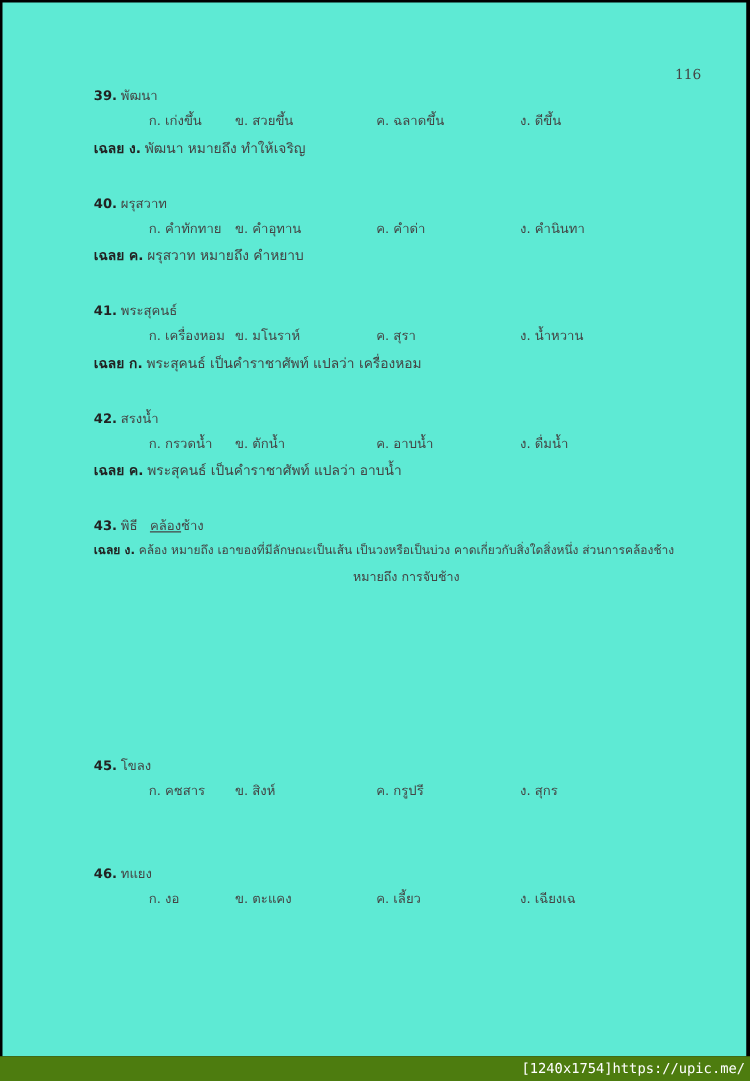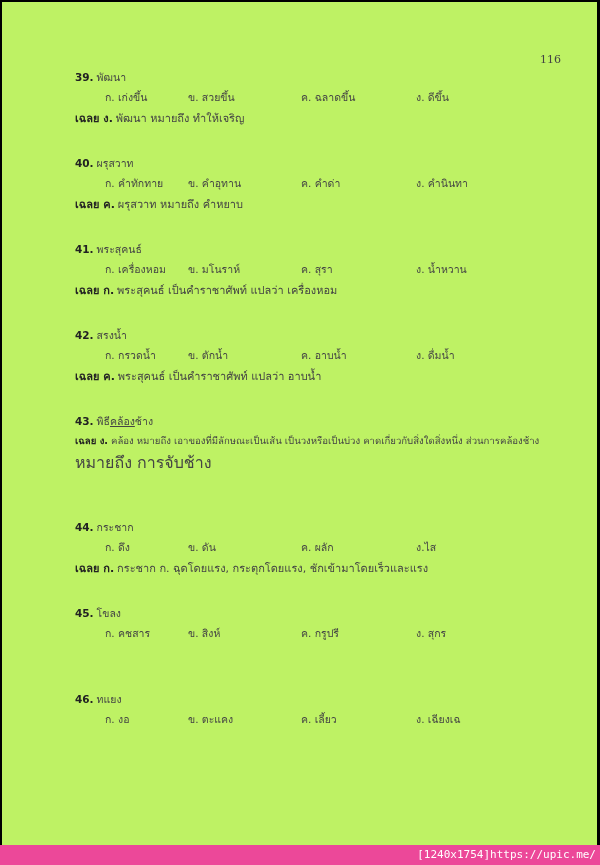--- a/index.html
+++ b/index.html
@@ -14,21 +14,21 @@
       overflow: hidden;
       font-family: "DejaVu Sans", "Liberation Sans", sans-serif;
       color: #333333;
     }
     .page {
       position: absolute;
       left: 2px;
       top: 2px;
       width: 595px;
       height: 843px;
-      background: #bef264;
+      background: #5eead4;
     }
     .page-number {
       position: absolute;
       right: 36px;
       top: 51px;
       font-family: "DejaVu Serif", "Liberation Serif", serif;
       font-size: 11px;
       color: #444444;
     }
     .question {
@@ -43,61 +43,63 @@
       color: #444444;
       white-space: nowrap;
     }
     .q-num {
       font-weight: bold;
       color: #222222;
       margin-right: 3px;
     }
     .underline {
       text-decoration: underline;
+      padding-left: 10px;
     }
     .options {
       position: relative;
       height: 22px;
       font-size: 10.5px;
       line-height: 22px;
       color: #444444;
     }
     .opt {
       position: absolute;
       top: 0;
       white-space: nowrap;
     }
-    .opt.o1 { left: 30px; }
+    .opt.o1 { left: 44px; }
     .opt.o2 { left: 113px; }
     .opt.o3 { left: 226px; }
     .opt.o4 { left: 341px; }
     .answer {
       font-size: 11px;
       line-height: 22px;
       color: #444444;
       white-space: nowrap;
     }
     .ans-label {
       font-weight: bold;
       color: #222222;
       margin-right: 3px;
     }
     .ans-cont {
-      font-size: 16px;
+      font-size: 10px;
       line-height: 22px;
       color: #444444;
       white-space: nowrap;
+      text-align: center;
     }
     .footer-bar {
       position: absolute;
       left: 0;
       top: 845px;
       width: 600px;
       height: 20px;
-      background: #ec4899;
+      background: #4d7c0f;
     }
     .footer-text {
       position: absolute;
       right: 4px;
       top: 3px;
       font-family: "DejaVu Sans Mono", "Liberation Mono", monospace;
       font-size: 11px;
       color: #ffffff;
       white-space: nowrap;
     }
@@ -171,34 +173,20 @@
   <div class="question" style="top:410px;">
     <div class="q-title">
       <span class="q-num">43.</span><span>พิธี</span><span class="underline">คล้อง</span><span>ช้าง</span>
     </div>
     <div class="answer" style="font-size:9.6px;">
       <span class="ans-label">เฉลย ง.</span><span>คล้อง หมายถึง เอาของที่มีลักษณะเป็นเส้น เป็นวงหรือเป็นบ่วง คาดเกี่ยวกับสิ่งใดสิ่งหนึ่ง ส่วนการคล้องช้าง</span>
     </div>
     <div class="ans-cont">หมายถึง การจับช้าง</div>
   </div>
 
-  <div class="question" style="top:516px;">
-    <div class="q-title">
-      <span class="q-num">44.</span><span>กระชาก</span>
-    </div>
-    <div class="options">
-      <span class="opt o1">ก. ดึง</span>
-      <span class="opt o2">ข. ดัน</span>
-      <span class="opt o3">ค. ผลัก</span>
-      <span class="opt o4">ง.ไส</span>
-    </div>
-    <div class="answer">
-      <span class="ans-label">เฉลย ก.</span><span>กระชาก ก. ฉุดโดยแรง, กระตุกโดยแรง, ชักเข้ามาโดยเร็วและแรง</span>
-    </div>
-  </div>
 
   <div class="question" style="top:602px;">
     <div class="q-title">
       <span class="q-num">45.</span><span>โขลง</span>
     </div>
     <div class="options">
       <span class="opt o1">ก. คชสาร</span>
       <span class="opt o2">ข. สิงห์</span>
       <span class="opt o3">ค. กรูปรี</span>
       <span class="opt o4">ง. สุกร</span>

